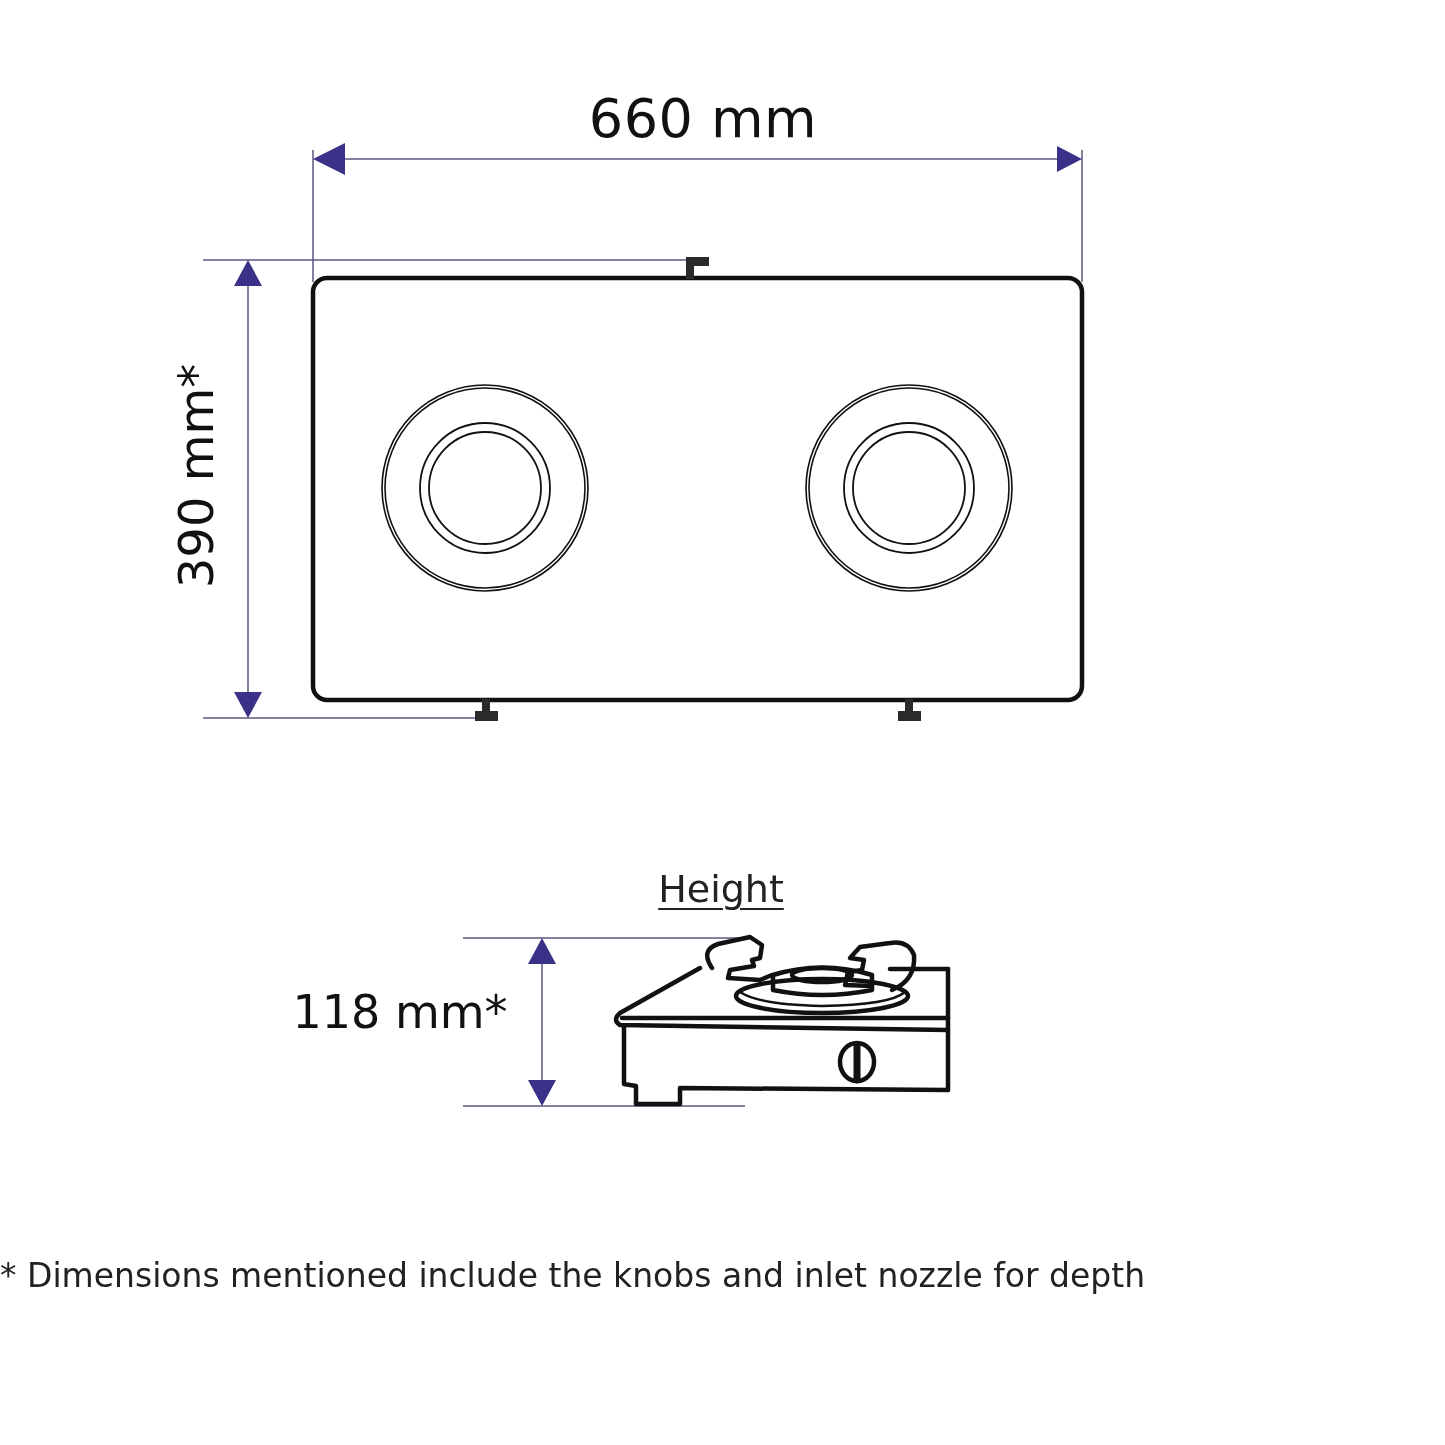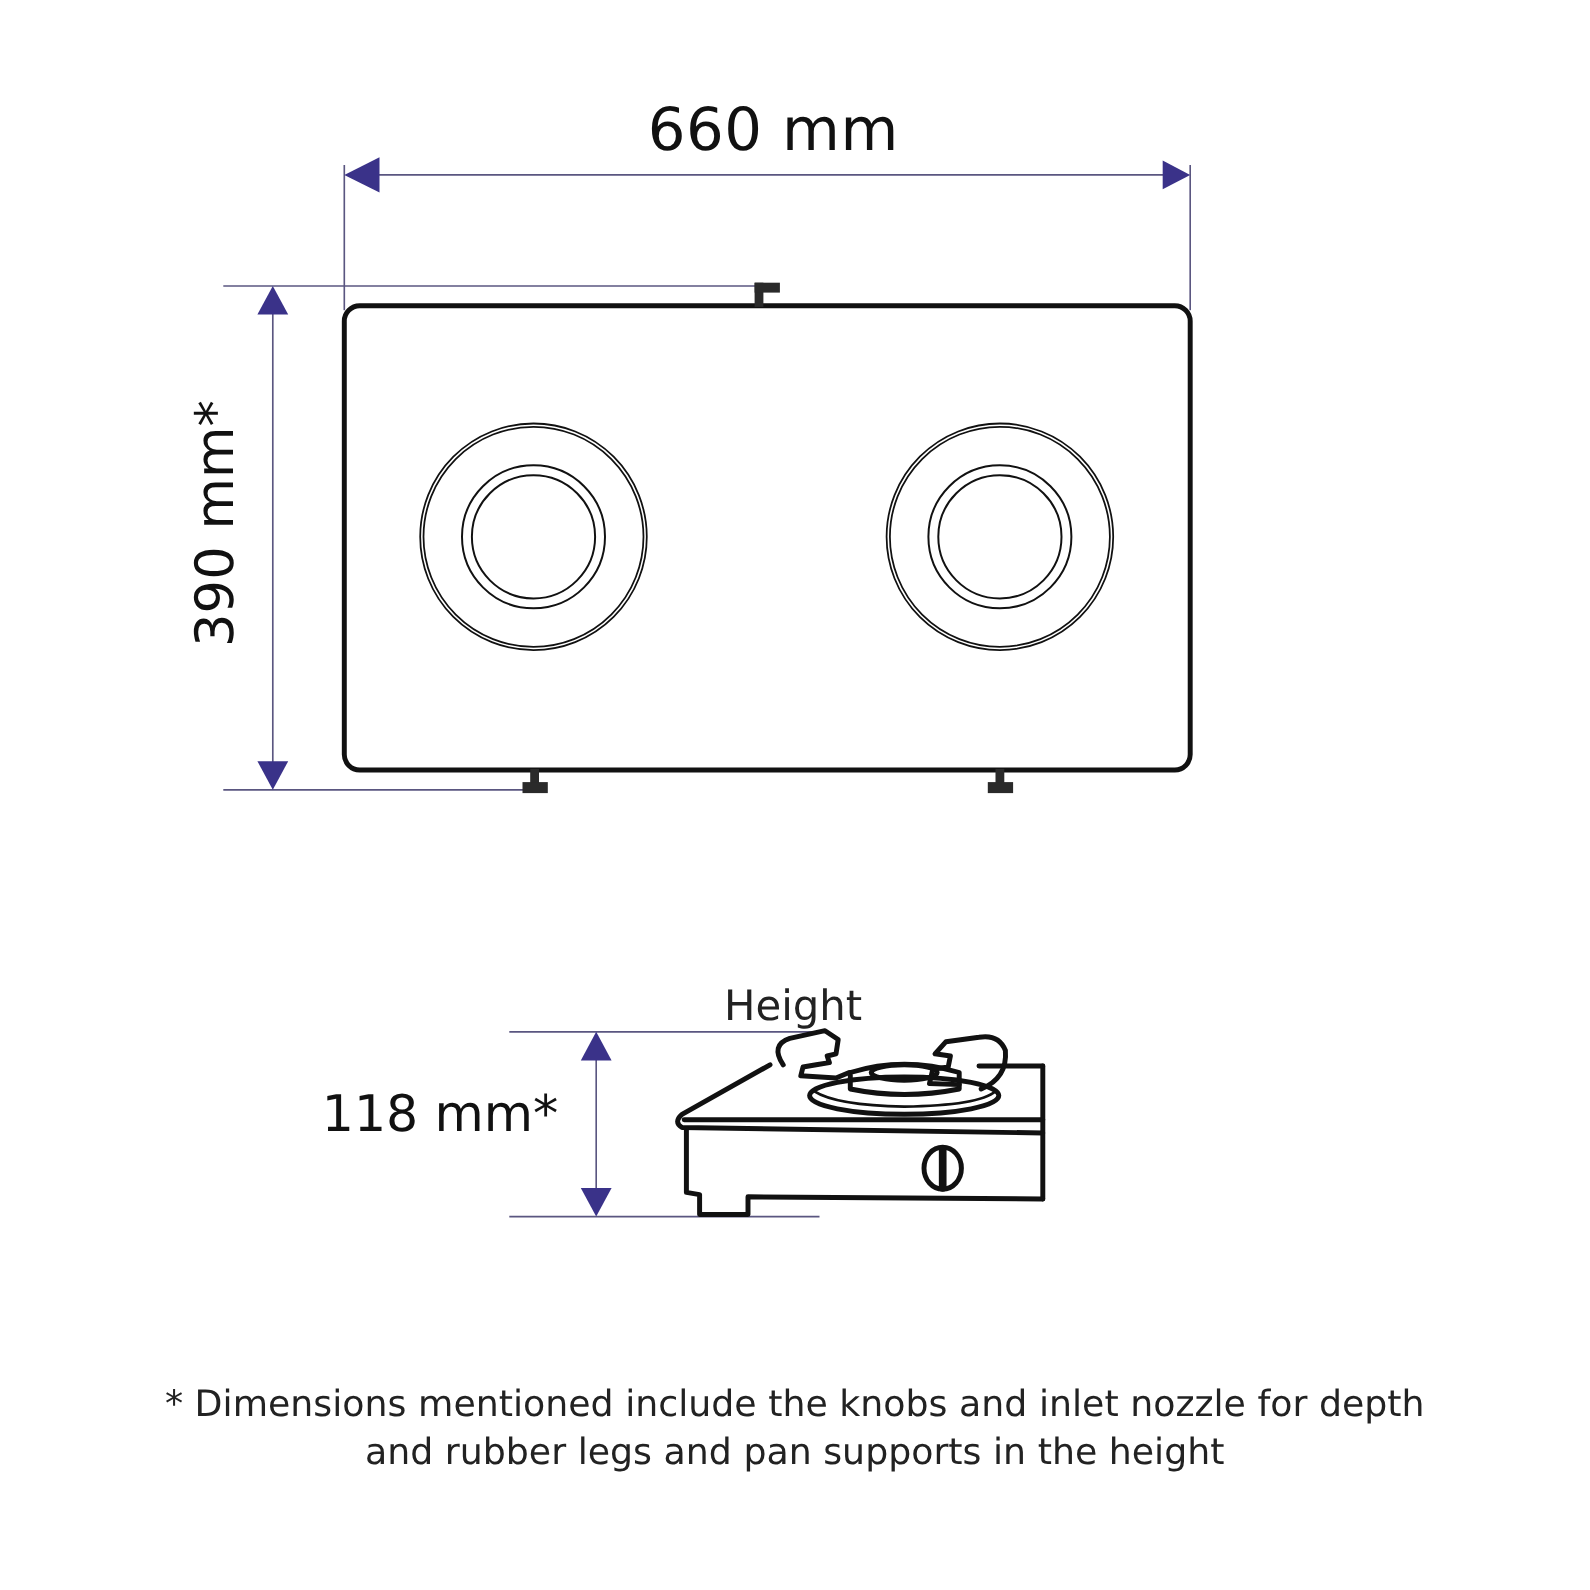--- a/index.html
+++ b/index.html
@@ -1,23 +1,23 @@
 <!DOCTYPE html>
 <html><head>
 <meta charset="utf-8">
 <style>
   html, body { margin: 0; padding: 0; background: #ffffff; }
   body { width: 1445px; height: 1445px; position: relative; overflow: hidden; font-family: "DejaVu Sans", sans-serif; color: #111; }
   #stage { position: absolute; left: 0; top: 0; width: 1445px; height: 1445px; }
   .label { position: absolute; white-space: nowrap; color: #111; }
   #width-label { left: 703px; top: 118px; transform: translate(-50%, -50%); font-size: 54px; letter-spacing: 0.5px; }
   #depth-label { left: 196px; top: 476px; transform: translate(-50%, -50%) rotate(-90deg); font-size: 48px; }
-  #height-title { left: 721px; top: 914px; transform: translate(-50%, -50%); font-size: 38px; text-underline-offset: 6px; text-decoration-thickness: 2px; color: #222; }
+  #height-title { left: 721px; top: 889px; transform: translate(-50%, -50%); font-size: 38px; text-decoration: underline; text-underline-offset: 6px; text-decoration-thickness: 2px; color: #222; }
   #height-label { left: 400px; top: 1012px; transform: translate(-50%, -50%); font-size: 46px; }
-  #footnote { position: absolute; left: 0; width: 1445px; top: 1254px; text-align: center; font-size: 33px; line-height: 44px; color: #222; }
+  #footnote { position: absolute; left: 0; width: 1445px; top: 1254px; text-align: left; font-size: 33px; line-height: 44px; color: #222; }
   #footnote div { white-space: nowrap; }
 </style>
 </head>
 <body>
 
 <div id="stage">
   <svg width="1445" height="1445" viewBox="0 0 1445 1445" xmlns="http://www.w3.org/2000/svg">
 
     <g>
       <line x1="313" y1="150" x2="313" y2="282" stroke="#5a5680" stroke-width="1.5"></line>
@@ -97,15 +97,14 @@
     </g>
   </svg>
 
   <div id="width-label" class="label">660 mm</div>
   <div id="depth-label" class="label">390 mm*</div>
   <div id="height-title" class="label">Height</div>
   <div id="height-label" class="label">118 mm*</div>
 
   <div id="footnote">
     <div>* Dimensions mentioned include the knobs and inlet nozzle for depth</div>
-    <div>and rubber legs and pan supports in the height</div>
   </div>
 </div>
 
 </body></html>

